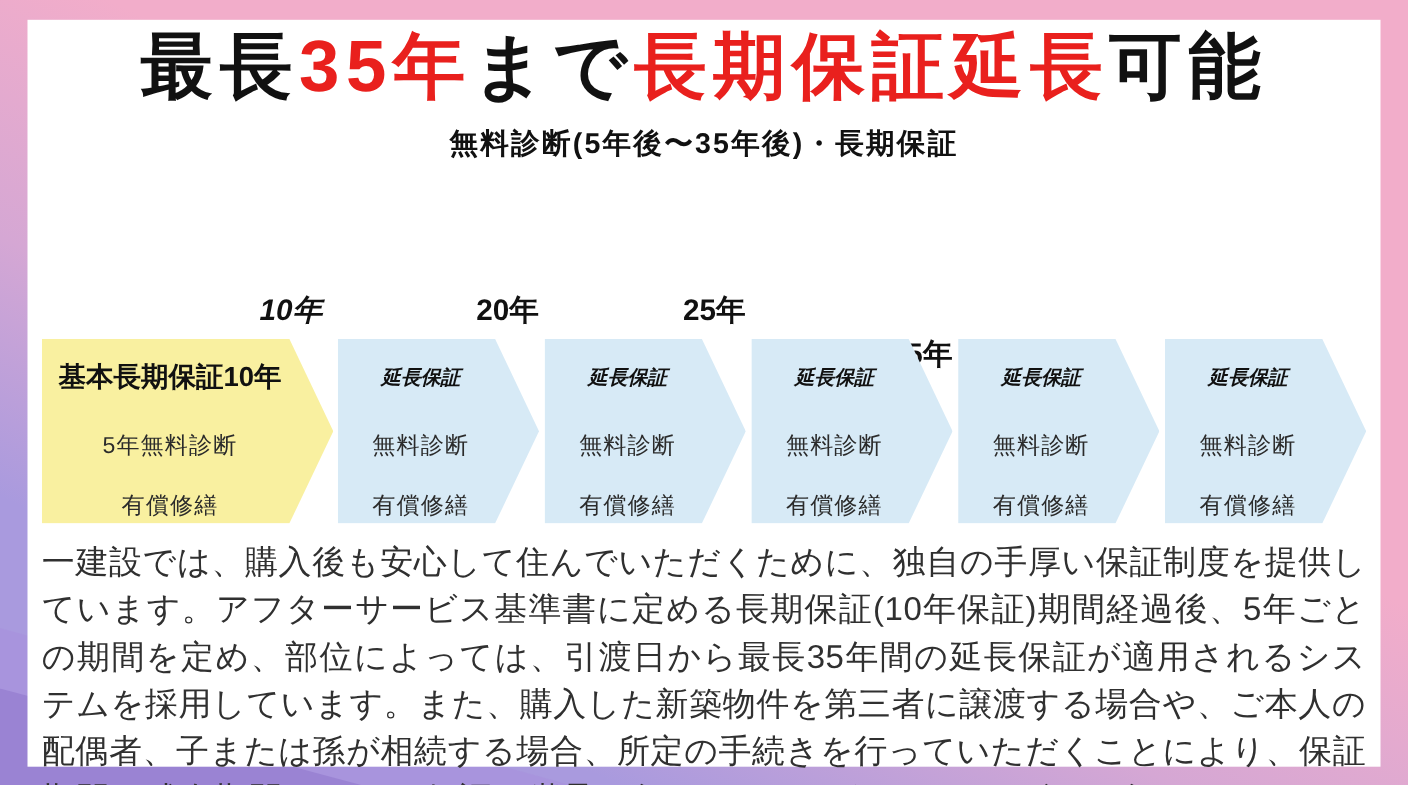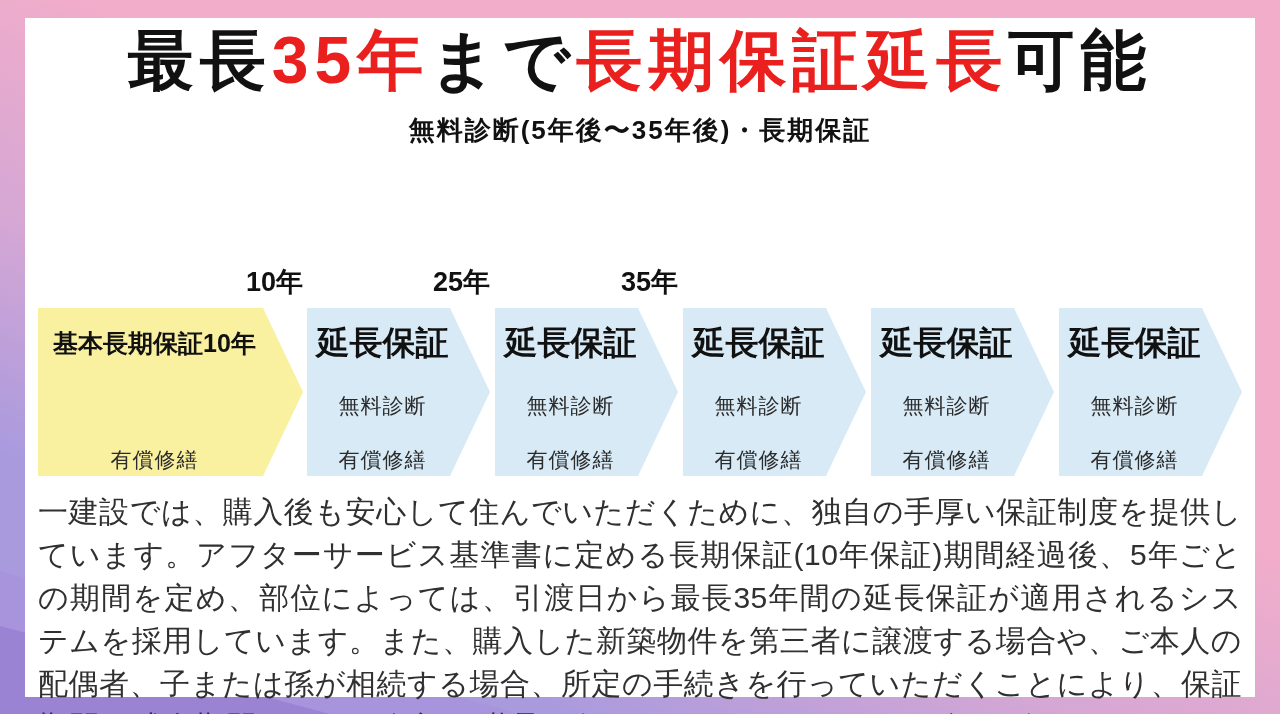--- a/index.html
+++ b/index.html
@@ -49,21 +49,21 @@
   .lead{
     position:absolute;top:182px;left:0;width:100%;
     text-align:center;font-size:23px;line-height:30px;color:#2f2f2f;
     letter-spacing:1px;
   }
   .years{position:absolute;top:248px;left:0;width:100%;height:32px;}
   .years .year{
     position:absolute;width:120px;text-align:right;
     font-size:27px;line-height:32px;font-weight:bold;color:#111;
   }
-  .years .year:nth-child(1){left:158px;}
+  .years .year:nth-child(1){left:148px;font-style:italic;}
   .years .year:nth-child(2){left:345px;}
   .years .year:nth-child(3){left:533px;}
   .years .year:nth-child(4){left:721px;margin-top:40px;}
   .years .year:nth-child(5){left:909px;}
   .years .year:nth-child(6){left:1097px;}
   .arrows{position:absolute;top:290px;left:13px;width:1217px;height:140px;}
   .stage{
     position:absolute;top:0;height:168px;
     clip-path:polygon(0 0,calc(100% - 40px) 0,100% 50%,calc(100% - 40px) 100%,0 100%);
     display:flex;flex-direction:column;align-items:center;justify-content:space-between;
@@ -74,21 +74,21 @@
   .stage:nth-child(1){left:0;width:265px;}
   .stage:nth-child(2){left:269px;width:183px;}
   .stage:nth-child(3){left:457px;width:183px;}
   .stage:nth-child(4){left:645px;width:183px;}
   .stage:nth-child(5){left:833px;width:183px;}
   .stage:nth-child(6){left:1021px;width:183px;}
   .stage .stage-name{
     font-size:25px;line-height:30px;font-weight:bold;color:#111;
     white-space:nowrap;margin-bottom:10px;
   }
-  .stage-ext .stage-name{font-size:33px;}
+  .stage-ext .stage-name{font-size:18px;font-style:italic;}
   .stage .stage-line{
     font-size:21px;line-height:33px;color:#2b2b2b;letter-spacing:1px;
     white-space:nowrap;
   }
   .body-text{
     position:absolute;top:472px;left:13px;width:1204px;
     font-size:30px;line-height:43px;color:#303030;
     text-align:justify;letter-spacing:0.5px;
   }
 </style>
@@ -101,27 +101,29 @@
 
   <div class="card">
 
     <h1 class="title"><span>最長</span><span class="red">35年</span><span>まで</span><span class="red">長期保証延長</span><span>可能</span></h1>
 
     <div class="subtitle">無料診断(5年後〜35年後)・長期保証</div>
 
 
     <div class="years">
       <span class="year">10年</span>
+      <span class="year">20年</span>
       <span class="year">25年</span>
       <span class="year">35年</span>
     </div>
 
     <div class="arrows">
       <div class="stage stage-base">
         <div class="stage-name">基本長期保証10年</div>
+        <div class="stage-line">5年無料診断</div>
         <div class="stage-line">有償修繕</div>
       </div>
       <div class="stage stage-ext">
         <div class="stage-name">延長保証</div>
         <div class="stage-line">無料診断</div>
         <div class="stage-line">有償修繕</div>
       </div>
       <div class="stage stage-ext">
         <div class="stage-name">延長保証</div>
         <div class="stage-line">無料診断</div>

